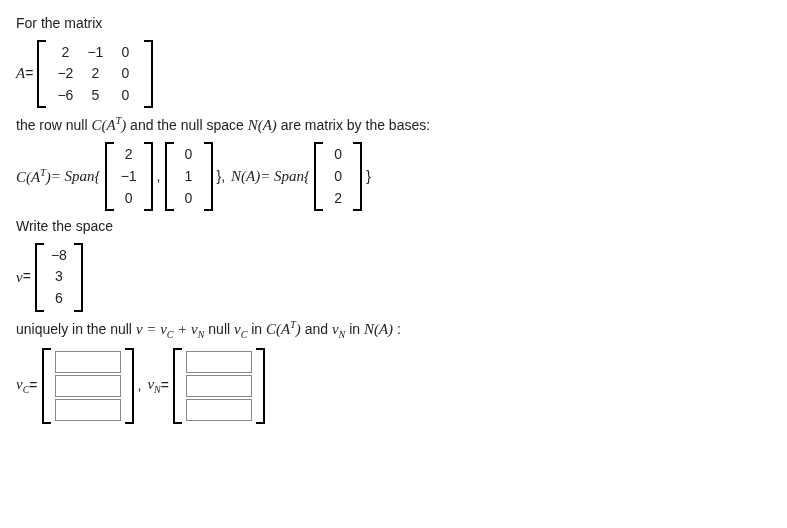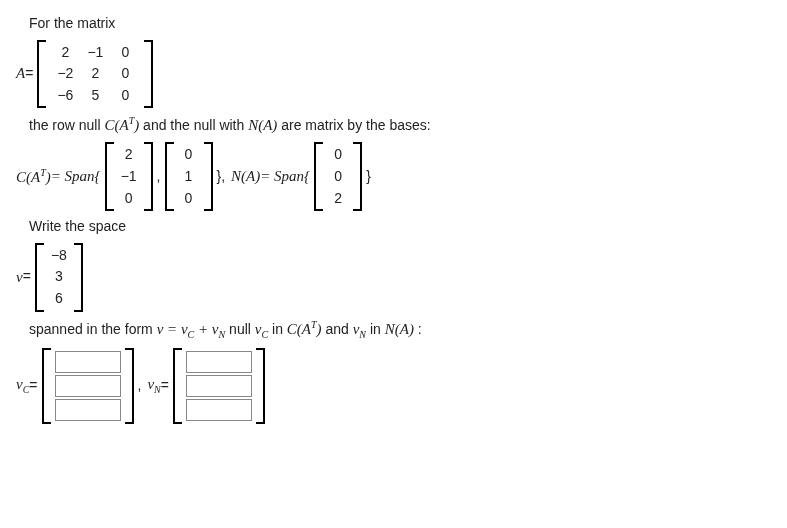--- a/index.html
+++ b/index.html
@@ -11,21 +11,21 @@
     height: 528px;
     background: #ffffff;
     font-family: Verdana, Geneva, sans-serif;
     font-size: 14px;
     color: #222;
     padding: 10px 16px;
     box-sizing: border-box;
     line-height: 1.4;
   }
   .line {
-    margin: 4px 13px;
+    margin: 4px 0;
   }
   .indent {
     margin-left: 60px;
   }
   .indent2 {
     margin-left: 80px;
   }
   .italic {
     font-style: italic;
     font-family: "Times New Roman", serif;
@@ -119,21 +119,21 @@
         <span class="cell">0</span>
       </span>
     </span>
     <span class="bracket right"></span>
   </span>
 </div>
 
 <div class="line">
   <span>the row null </span>
   <span class="italic"><span>C(A</span><span class="sup">T</span><span>)</span></span>
-  <span> and the null with </span>
+  <span> and the null space </span>
   <span class="italic">N(A)</span>
   <span> are matrix by the bases:</span>
 </div>
 
 <div class="eqrow indent2">
   <span class="italic"><span>C(A</span><span class="sup">T</span><span>)</span></span>
   <span class="italic"> = Span{ </span>
 
   <span class="mat">
     <span class="bracket left"></span>
@@ -207,21 +207,21 @@
         </span>
       <span class="matrow">
           <span class="cell narrow">6</span>
         </span>
     </span>
     <span class="bracket right"></span>
   </span>
 </div>
 
 <div class="line">
-  <span>spanned in the form </span>
+  <span>uniquely in the null </span>
   <span class="italic"><span>v = v</span><span class="sub">C</span><span> + v</span><span class="sub">N</span></span>
   <span> null </span>
   <span class="italic"><span>v</span><span class="sub">C</span></span>
   <span> in </span>
   <span class="italic"><span>C(A</span><span class="sup">T</span><span>)</span></span>
   <span> and </span>
   <span class="italic"><span>v</span><span class="sub">N</span></span>
   <span> in </span>
   <span class="italic">N(A)</span>
   <span> :</span>

